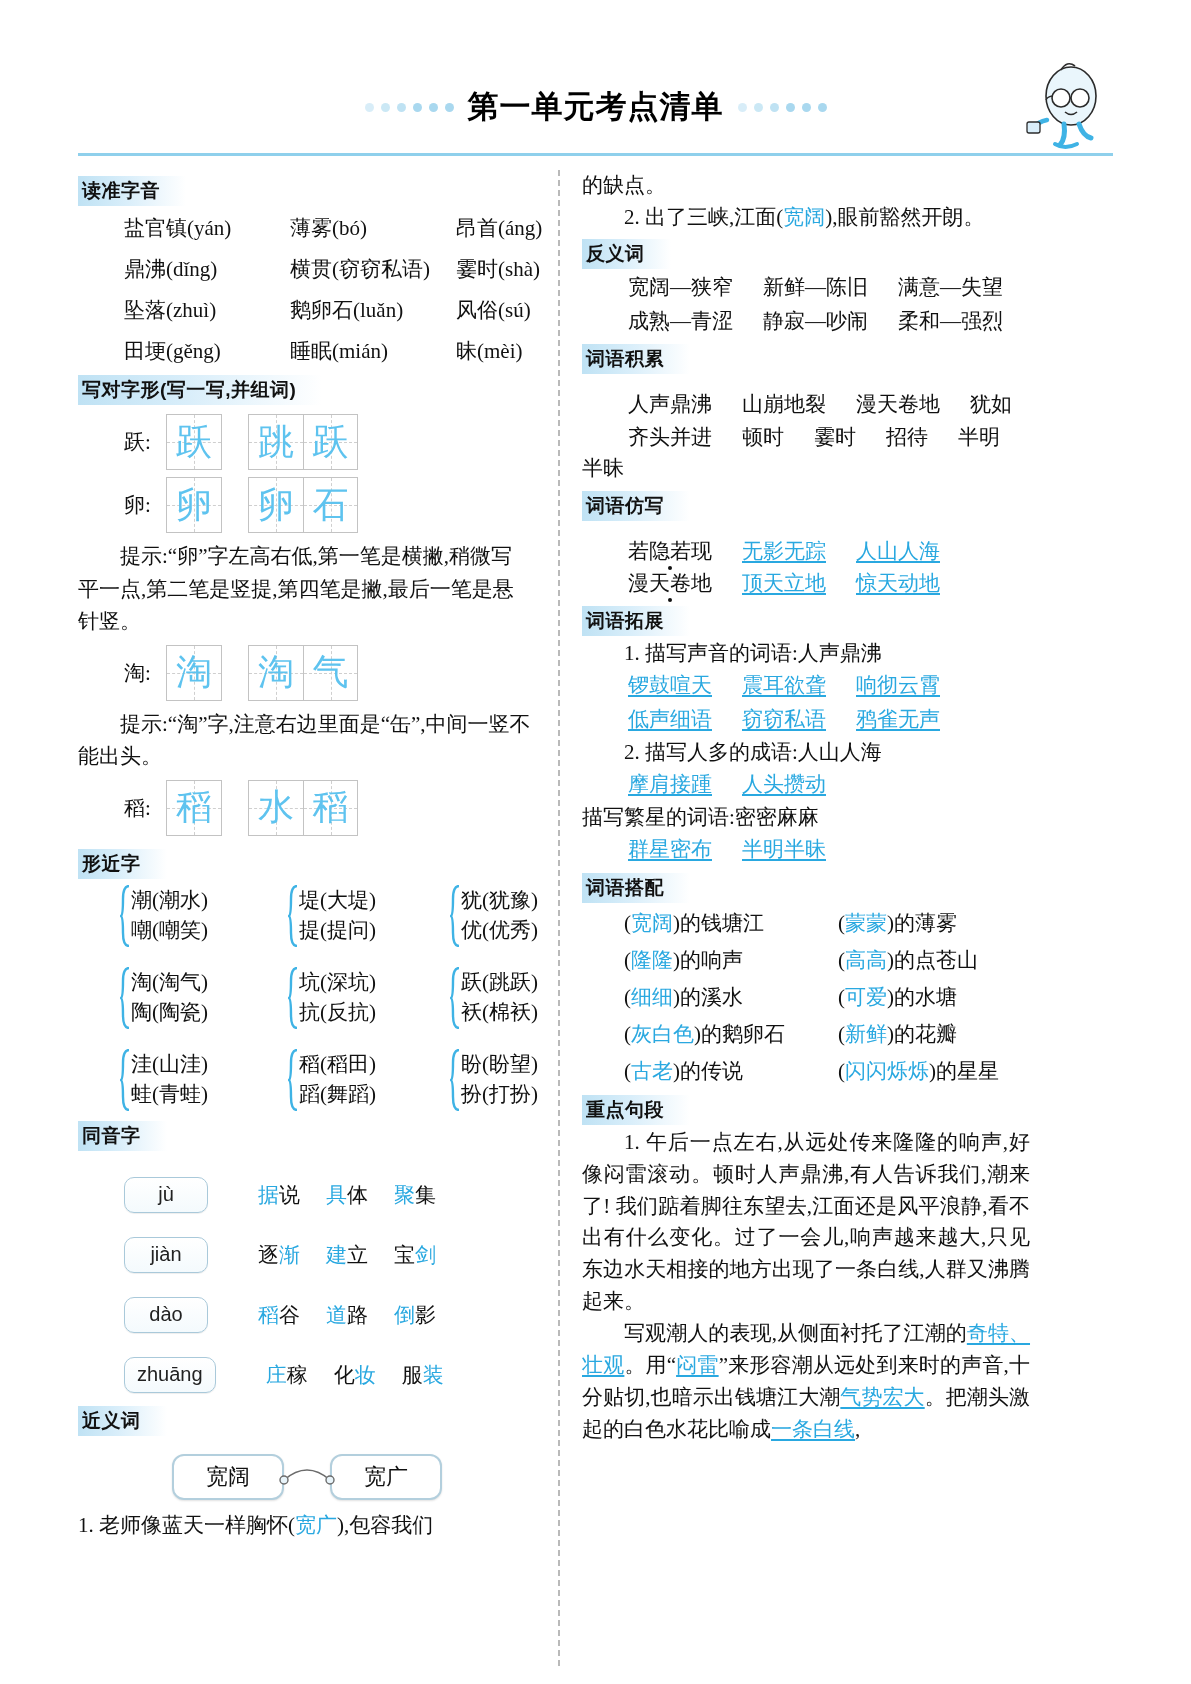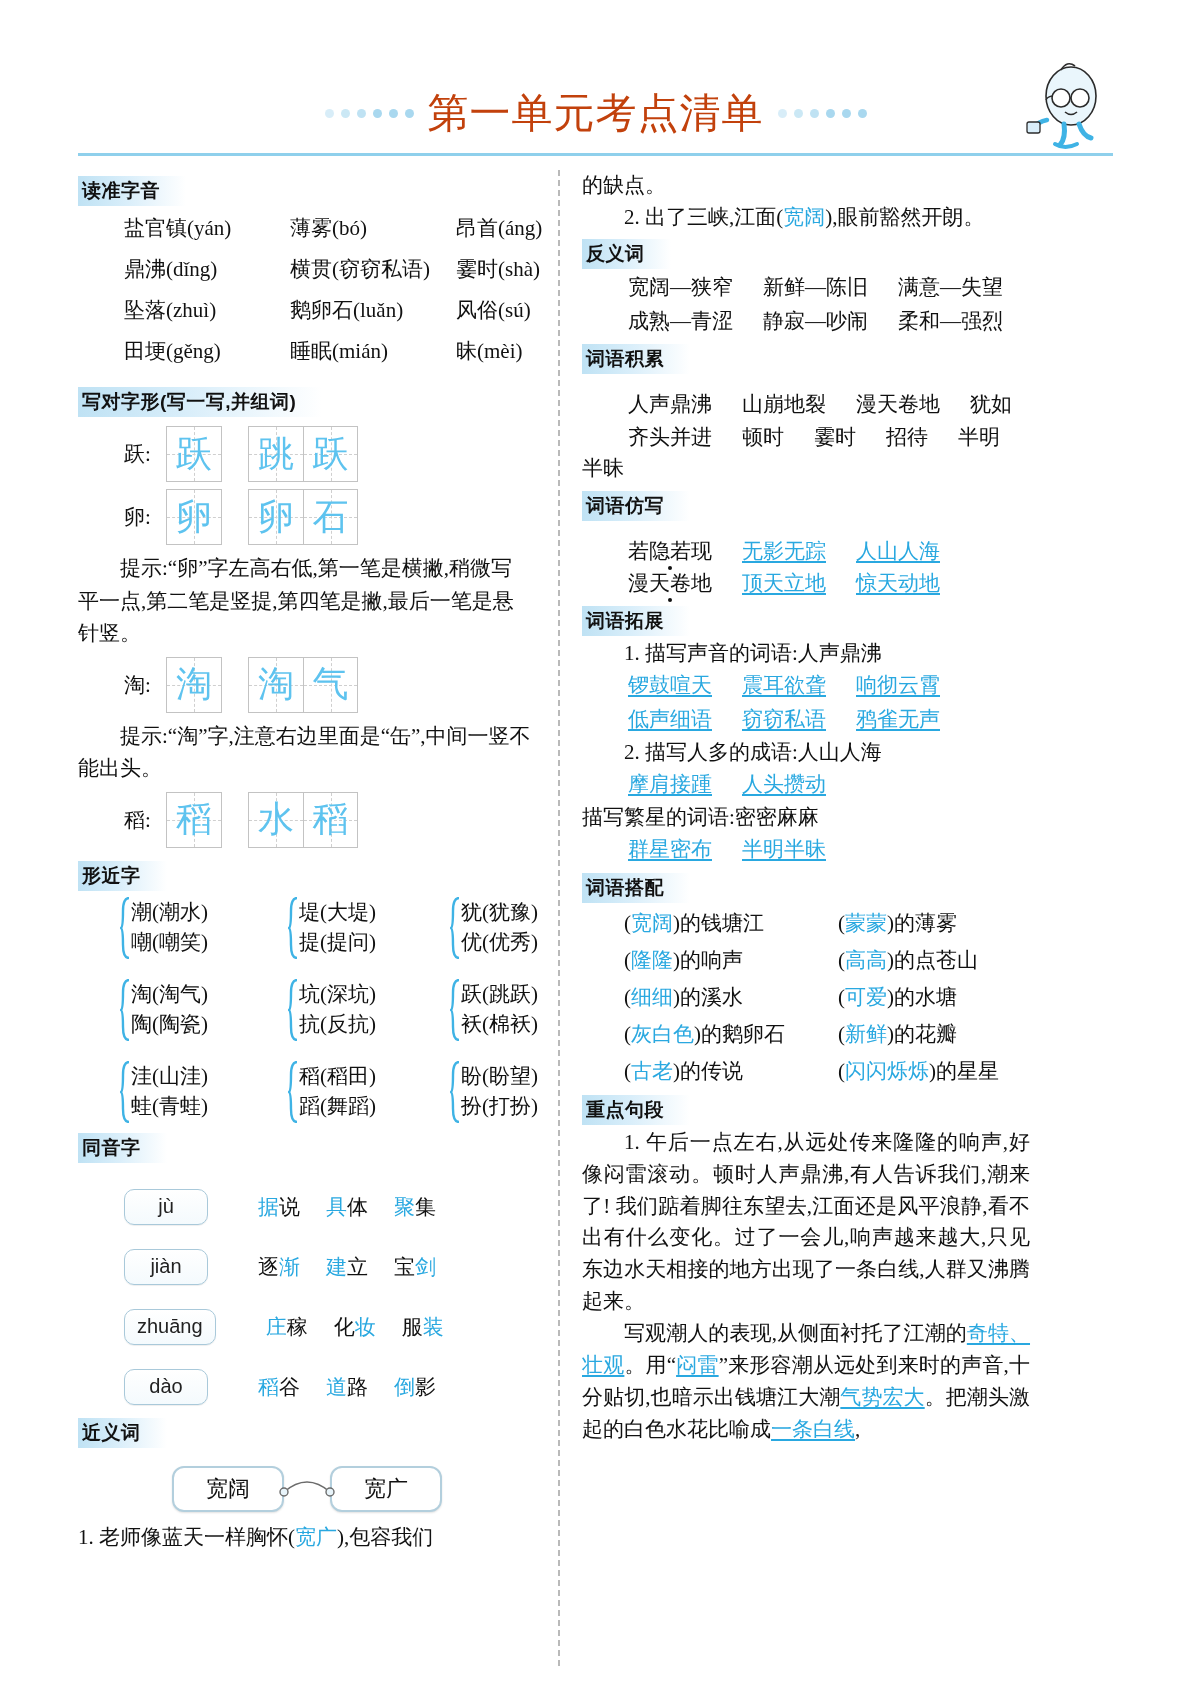--- a/index.html
+++ b/index.html
@@ -27,22 +27,22 @@
   .dots { display: flex; align-items: center; gap: 7px; }
   .dots .d {
     width: 9px; height: 9px; border-radius: 50%;
     background: #a9d8ef;
   }
   .dots .d:nth-child(1) { opacity: .45; }
   .dots .d:nth-child(2) { opacity: .6; }
   .dots .d:nth-child(3) { opacity: .75; }
   .page-title {
     font-family: "Liberation Serif", "DejaVu Serif", serif;
-    font-size: 41px; font-weight: 400; letter-spacing: 1px;
-    color: #c2410c; white-space: nowrap;
+    font-size: 31px; font-weight: 700; letter-spacing: 1px;
+    color: #000000; white-space: nowrap;
   }
 
   .mascot {
     position: absolute; right: 78px; top: 58px;
     width: 92px; height: 95px;
   }
 
   .rule {
     position: absolute;
     left: 78px; right: 78px; top: 153px;
@@ -92,21 +92,21 @@
     border-radius: 50%; background: #111;
   }
 
   
   .pin-grid {
     display: grid;
     grid-template-columns: 166px 166px 140px;
     row-gap: 13px;
     font-size: 21px;
     padding-left: 46px;
-    margin-top: 6px; margin-bottom: 16px;
+    margin-top: 6px; margin-bottom: 4px;
   }
   .pin-cell { white-space: nowrap; }
 
   
   .write-row {
     display: flex; align-items: center;
     margin: 7px 0 7px 46px;
   }
   .write-label { font-size: 21px; width: 42px; }
   .tian {
@@ -487,34 +487,34 @@
     <div class="tyz-row">
       <span class="pin-box">jiàn</span>
       <span class="tyz-words">
         <span><span>逐</span><span class="blue">渐</span></span>
         <span><span class="blue">建</span><span>立</span></span>
         <span><span>宝</span><span class="blue">剑</span></span>
       </span>
     </div>
 
     <div class="tyz-row">
+      <span class="pin-box">dào</span>
+      <span class="tyz-words">
+        <span><span class="blue">稻</span><span>谷</span></span>
+        <span><span class="blue">道</span><span>路</span></span>
+        <span><span class="blue">倒</span><span>影</span></span>
+      </span>
+    </div>
+
+    <div class="tyz-row">
       <span class="pin-box">zhuāng</span>
       <span class="tyz-words">
         <span><span class="blue">庄</span><span>稼</span></span>
         <span><span>化</span><span class="blue">妆</span></span>
         <span><span>服</span><span class="blue">装</span></span>
-      </span>
-    </div>
-
-    <div class="tyz-row">
-      <span class="pin-box">dào</span>
-      <span class="tyz-words">
-        <span><span class="blue">稻</span><span>谷</span></span>
-        <span><span class="blue">道</span><span>路</span></span>
-        <span><span class="blue">倒</span><span>影</span></span>
       </span>
     </div>
 
     <div class="sec-h">近义词</div>
     <div class="link-wrap">
       <span class="link-box">宽阔</span>
       <span class="link-connector">
         <svg width="62" height="46" viewBox="0 0 62 46">
           <path d="M8 26 Q31 6 54 26" fill="none" stroke="#6b6b6b" stroke-width="1.6"></path>
           <circle cx="8" cy="26" r="4" fill="#e8f4fa" stroke="#6b6b6b" stroke-width="1.4"></circle>

